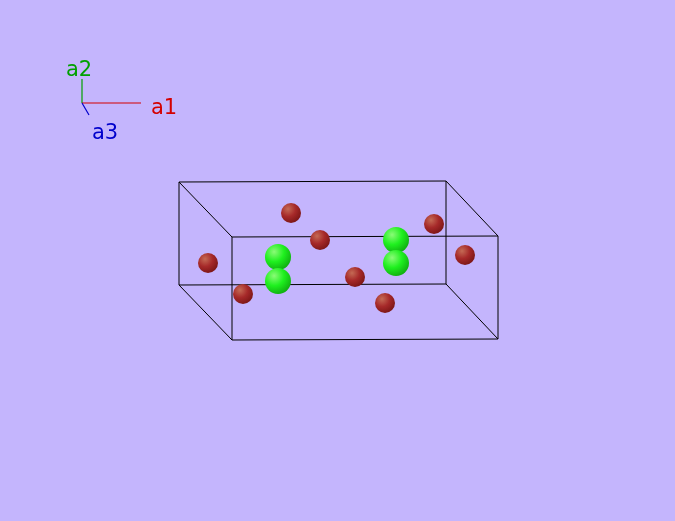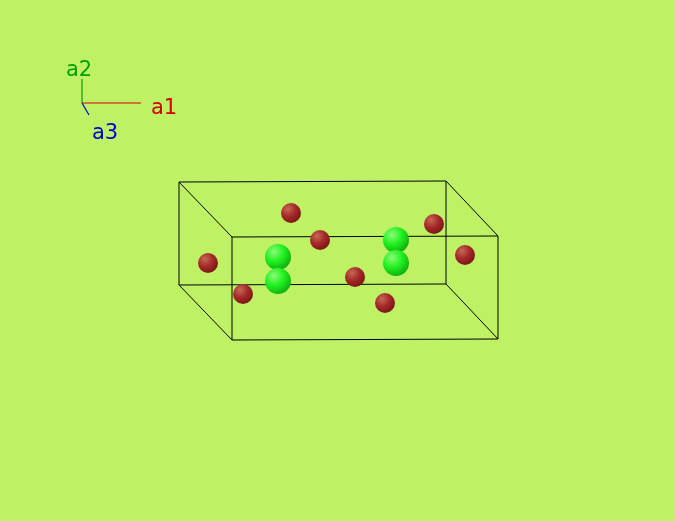--- a/index.html
+++ b/index.html
@@ -5,21 +5,21 @@
   html, body {
     margin: 0;
     padding: 0;
     background: #ffffff;
     font-family: "DejaVu Sans", sans-serif;
   }
   .viewer {
     position: relative;
     width: 675px;
     height: 521px;
-    background: #bef264;
+    background: #c4b5fd;
     overflow: hidden;
   }
   svg { display: block; }
   .axis-label {
     font-family: "DejaVu Sans", sans-serif;
     font-size: 21px;
   }
 </style>
 </head>
 <body>

